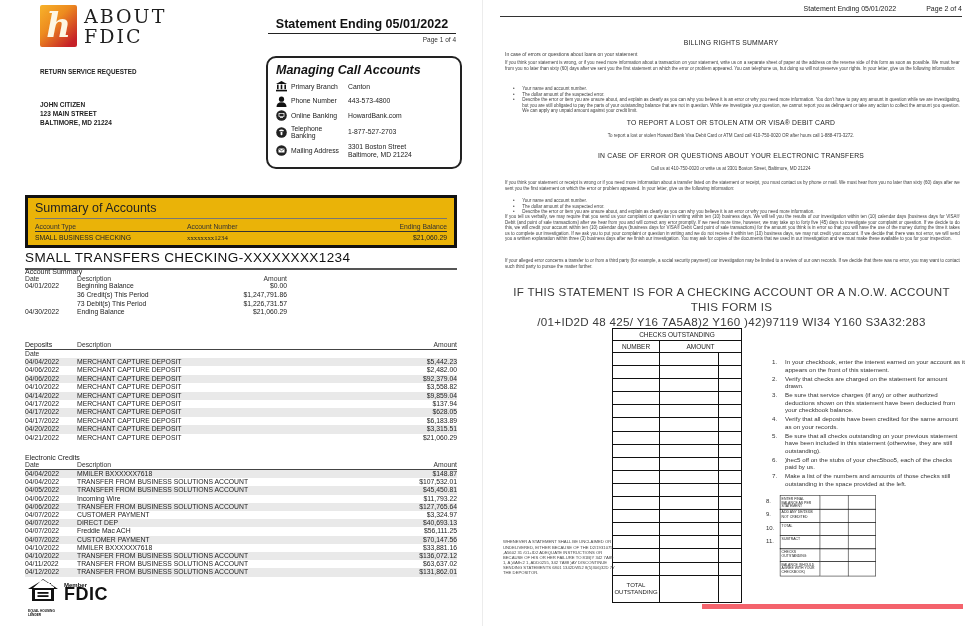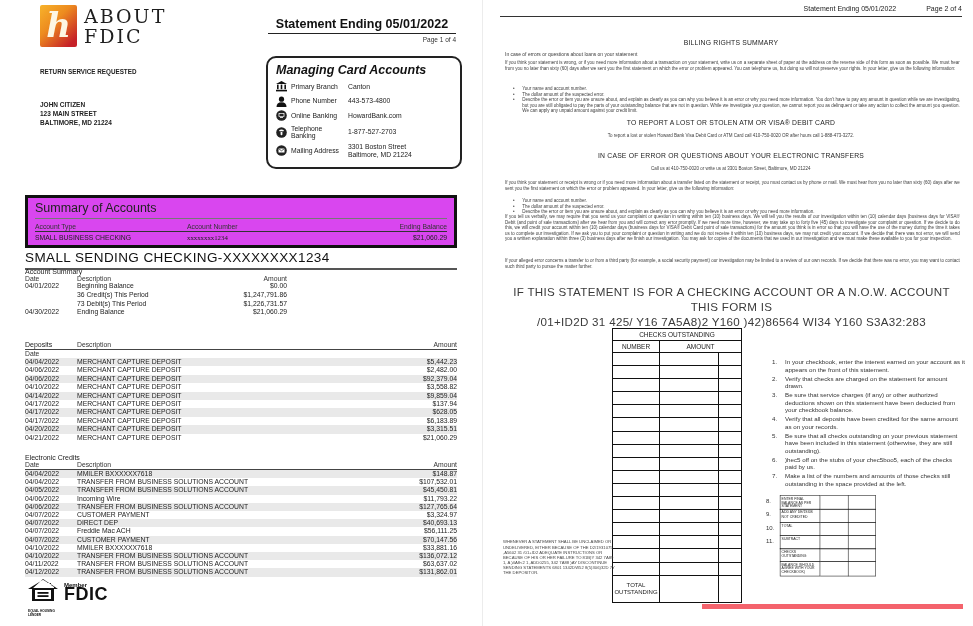--- a/index.html
+++ b/index.html
@@ -28,21 +28,21 @@
 
   .managing{left:266px;top:56px;width:196px;height:113px;border:2px solid #222;
     border-radius:10px;padding:5px 8px;box-sizing:border-box;background:#fff;}
   .managing .title{font-size:12.5px;font-weight:bold;font-style:italic;color:#111;margin-bottom:4px;}
   .mrow{display:flex;align-items:center;margin-top:3.5px;}
   .mrow .ic{width:15px;flex:none;display:flex;align-items:center;}
   .mrow .lb{width:57px;flex:none;font-size:6.8px;color:#222;line-height:7.6px;}
   .mrow .vl{flex:1;font-size:6.8px;color:#222;line-height:7.6px;}
 
   .summary-box{left:25px;top:195px;width:432px;border:3px solid #111;
-    padding:3px 7px 4px 7px;box-sizing:border-box;background:#d946ef;}
+    padding:3px 7px 4px 7px;box-sizing:border-box;background:#eab308;}
   .summary-box .title{font-size:12.5px;color:#222;padding-bottom:3px;border-bottom:1px solid #777;}
   .sb-head{display:flex;font-size:6.8px;color:#333;margin-top:4px;padding-bottom:1px;border-bottom:1px solid #333;}
   .sb-row{display:flex;font-size:6.8px;color:#222;margin-top:2px;}
   .sb-c1{flex:1;}
   .sb-c2{width:150px;flex:none;}
   .sb-c3{width:110px;flex:none;text-align:right;}
 
   .acct-title{left:25px;top:250px;width:432px;font-size:13.5px;letter-spacing:0.4px;
     color:#111;border-bottom:2px solid #555;padding-bottom:3px;}
   .sec-label{font-size:7px;color:#222;}
@@ -147,21 +147,21 @@
 
   <div class="abs return-svc">RETURN SERVICE REQUESTED</div>
 
   <div class="abs recipient">
     <div>JOHN CITIZEN</div>
     <div>123 MAIN STREET</div>
     <div>BALTIMORE, MD 21224</div>
   </div>
 
   <div class="abs managing">
-    <div class="title">Managing Card Accounts</div>
+    <div class="title">Managing Call Accounts</div>
     <div class="mrow">
       <span class="ic">
         <svg width="11" height="11" viewBox="0 0 11 11">
             <polygon points="5.5,0 11,3 0,3" fill="#111"></polygon>
             <rect x="1" y="3.6" width="1.6" height="4.6" fill="#111"></rect>
             <rect x="4.7" y="3.6" width="1.6" height="4.6" fill="#111"></rect>
             <rect x="8.4" y="3.6" width="1.6" height="4.6" fill="#111"></rect>
             <rect x="0" y="8.8" width="11" height="1.6" fill="#111"></rect>
           </svg>
       </span>
@@ -226,21 +226,21 @@
       <span class="sb-c2">Account Number</span>
       <span class="sb-c3">Ending Balance</span>
     </div>
     <div class="sb-row">
       <span class="sb-c1">SMALL BUSINESS CHECKING</span>
       <span class="sb-c2 serif">xxxxxxxx1234</span>
       <span class="sb-c3">$21,060.29</span>
     </div>
   </div>
 
-  <div class="abs acct-title">SMALL SENDING CHECKING-XXXXXXXX1234</div>
+  <div class="abs acct-title">SMALL TRANSFERS CHECKING-XXXXXXXX1234</div>
 
   <div class="abs acct-summary">
     <div class="sec-label">Account Summary</div>
     <div class="t-headrow">
       <span class="c-date">Date</span>
       <span class="c-desc">Description</span>
       <span class="c-amt">Amount</span>
     </div>
     <div>
 
@@ -523,21 +523,21 @@
   <div class="abs" style="left:505px;top:214px;width:455px;">
     <div class="sc fine">If you tell us verbally, we may require that you send us your complaint or question in writing within ten (10) business days. We will tell you the results of our investigation within ten (10) calendar days (business days for VISA® Debit (and point of sale transactions) after we hear from you and will correct any error promptly. If we need more time, however, we may take up to forty five (45) days to investigate your complaint or question. If we decide to do this, we will credit your account within ten (10) calendar days (business days for VISA® Debit Card point of sale transactions) for the amount you think is in error so that you will have the use of the money during the time it takes us to complete our investigation. If we ask you to put your complaint or question in writing and we do not receive it within ten (10) business days, we may not credit your account. If we decide that there was not error, we will send you a written explanation within three (3) business days after we finish our investigation. You may ask for copies of the documents that we used in our investigation and we must make these available to you for your inspection.</div>
   </div>
 
   <div class="abs" style="left:505px;top:258px;width:455px;">
     <div class="sc fine">If your alleged error concerns a transfer to or from a third party (for example, a social security payment) our investigation may be limited to a review of our own records. If we decide that there was no error, you may want to contact such third party to pursue the matter further.</div>
   </div>
 
   <div class="abs bigline">
     <div>IF THIS STATEMENT IS FOR A CHECKING ACCOUNT OR A N.O.W. ACCOUNT THIS FORM IS</div>
-    <div>/01+ID2D 31 425/ Y16 7A5A8)2 Y160 )42)86564 WI34 Y160 S3A32:283</div>
+    <div>/01+ID2D 48 425/ Y16 7A5A8)2 Y160 )42)97119 WI34 Y160 S3A32:283</div>
   </div>
 
   <div class="abs ct">
     <div class="ct-title">CHECKS OUTSTANDING</div>
     <div class="ct-head">
       <div class="n">NUMBER</div>
       <div class="a">AMOUNT</div>
     </div>
     <div class="ct-body">
         <div class="ct-row">

